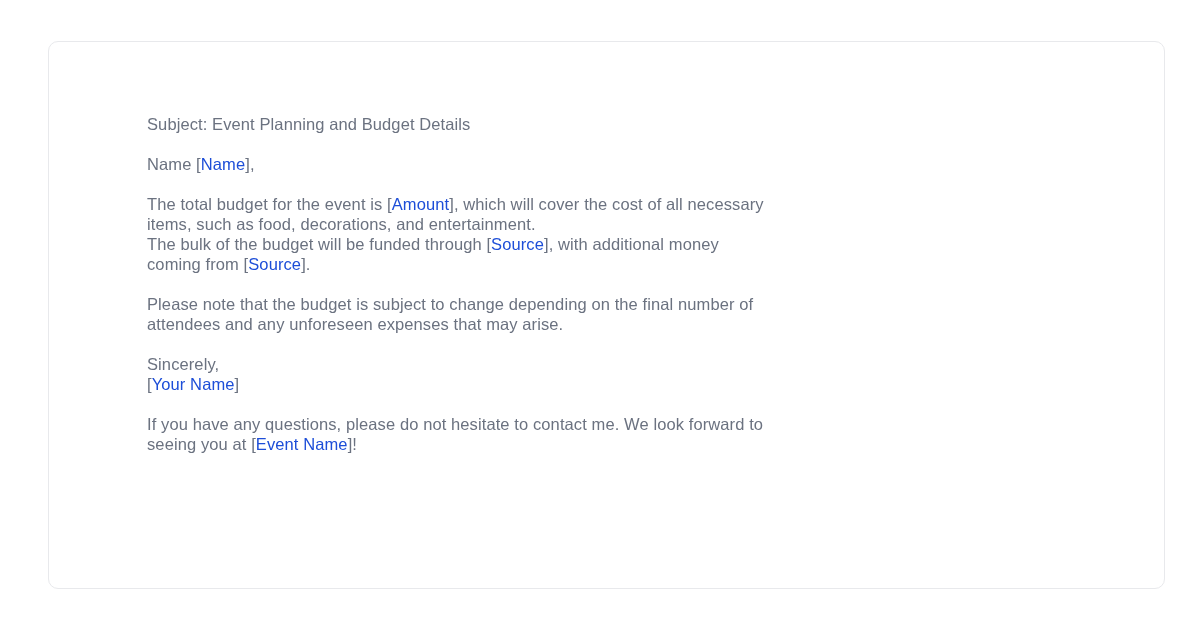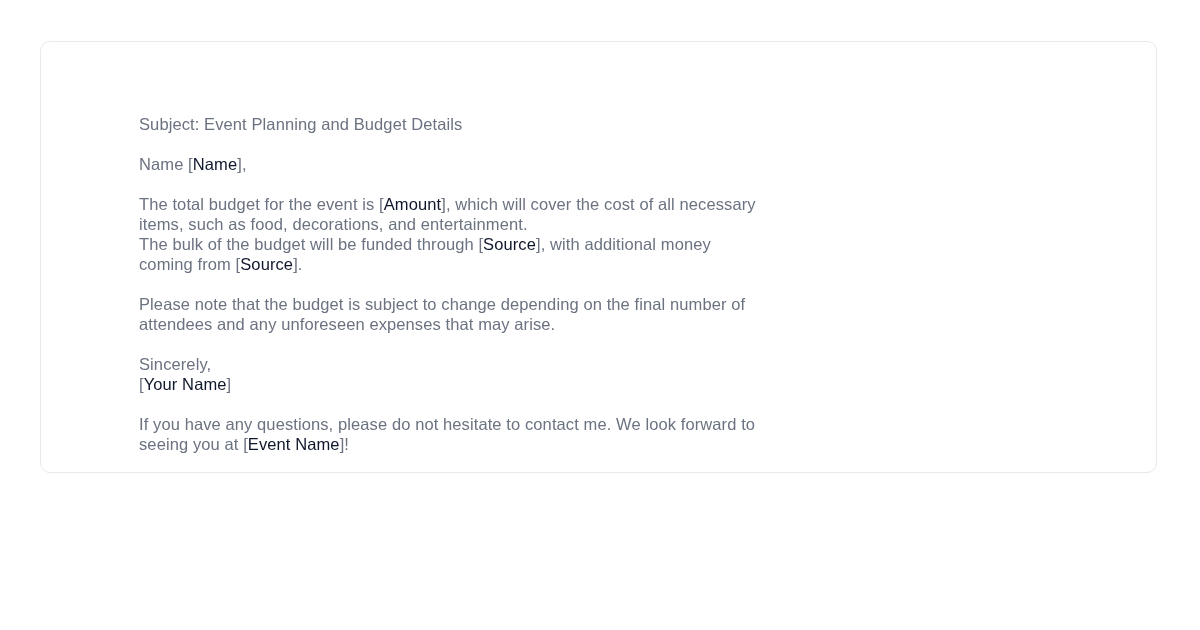--- a/index.html
+++ b/index.html
@@ -8,24 +8,24 @@
   }
   body {
     width: 1200px;
     height: 630px;
     background: #ffffff;
     font-family: "Liberation Sans", sans-serif;
     overflow: hidden;
   }
   .card {
     position: absolute;
-    left: 40px;
+    left: 48px;
     top: 41px;
     width: 1117px;
-    height: 432px;
+    height: 548px;
     box-sizing: border-box;
     background: #ffffff;
     border: 1px solid #e8e9ec;
     border-radius: 10px;
     padding-left: 32px;
   }
   .letter {
     position: absolute;
     left: 98px;
     top: 72px;
@@ -36,21 +36,21 @@
     letter-spacing: 0.1px;
   }
   .para {
     margin: 0 0 20px 0;
     white-space: pre-wrap;
   }
   .para:last-child {
     margin-bottom: 0;
   }
   .ph {
-    color: #0f172a;
+    color: #1d4ed8;
   }
   .line {
     display: block;
   }
 </style>
 </head>
 <body>
 
 <div class="card">
   <div class="letter">

